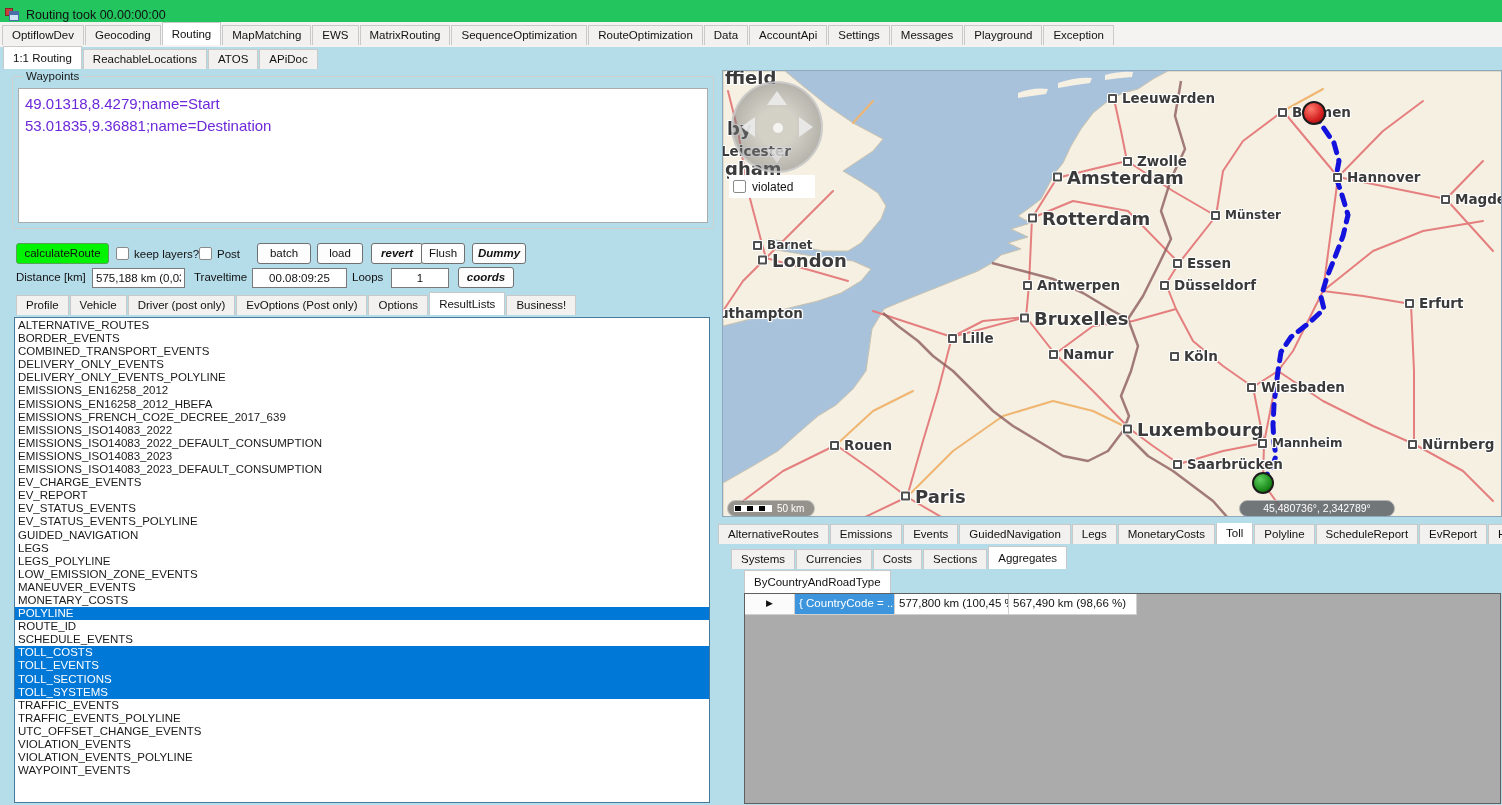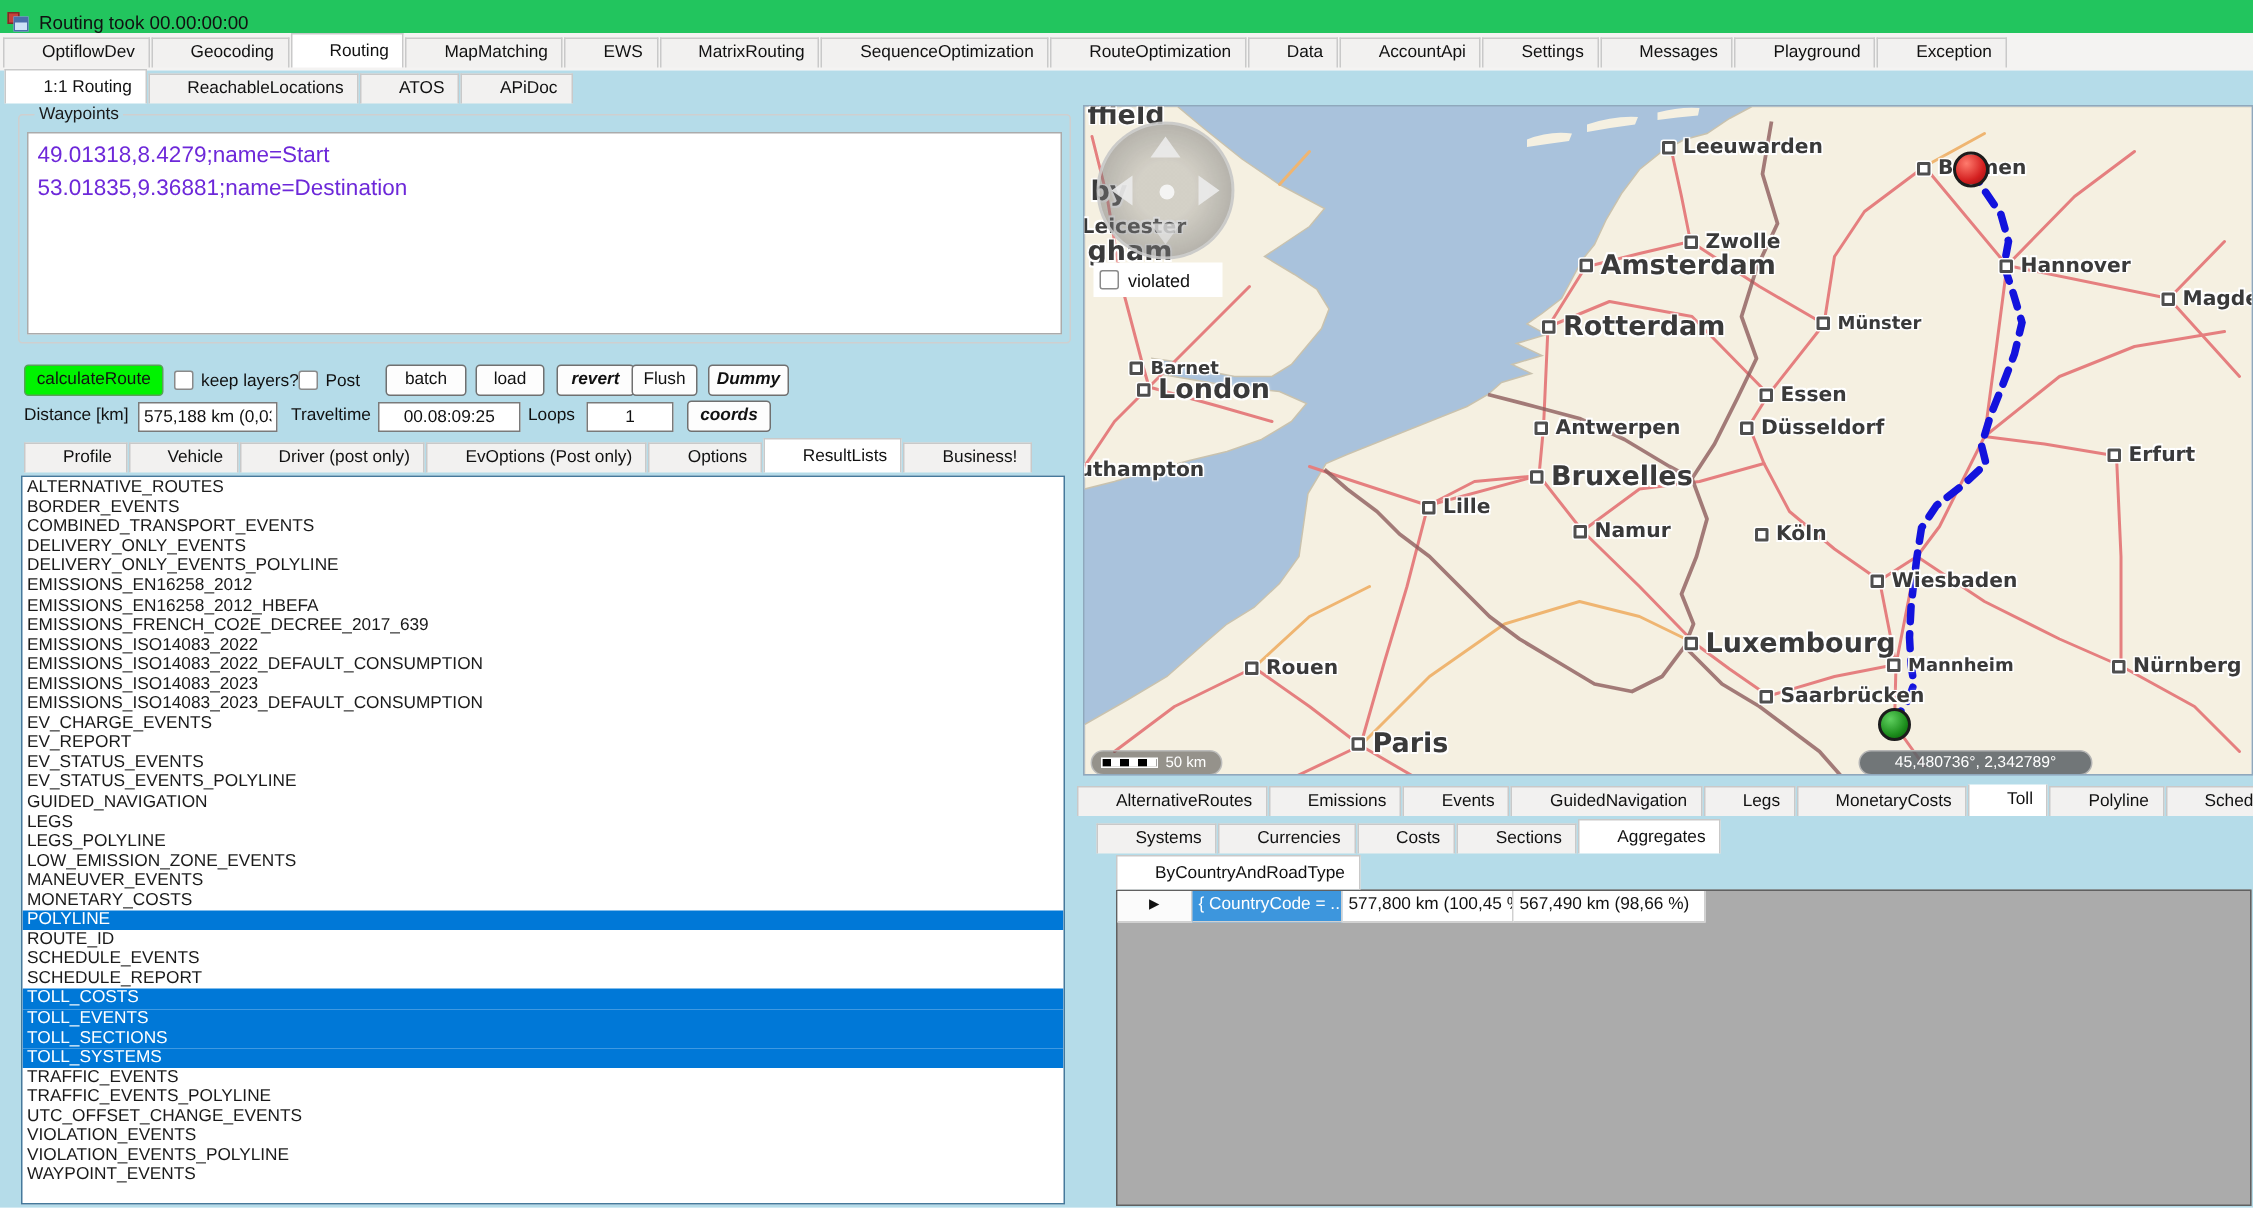--- a/index.html
+++ b/index.html
@@ -9,21 +9,21 @@
   
   .titlebar { position:absolute; left:0; top:0; width:1502px; height:22px; background:#22c55e;
     display:flex; align-items:flex-end; padding-left:5px; font-size:12.5px; }
   .app-icon { position:relative; width:15px; height:14px; margin-right:6px; }
   .app-icon .sq1 { position:absolute; left:0; top:0; width:8px; height:8px; background:#c8413a; border:1px solid #7e2a26; }
   .app-icon .sq2 { position:absolute; left:4px; top:3px; width:10px; height:10px; background:#cfe3f7; border:1px solid #4a6ea9; }
   .app-icon .sq2:before { content:""; position:absolute; left:0; top:0; width:100%; height:3px; background:#4a6ea9; }
 
   
   .menubar { position:absolute; left:0; top:22px; width:1502px; height:25px; background:#f4f3f2; padding:2px 0 0 2px; white-space:nowrap; }
-  .wtab { display:inline-block; padding:3px 9px 4px 25px; margin-right:1px; background:#f2f1f0;
+  .wtab { display:inline-block; padding:3px 9px 4px 9px; margin-right:1px; background:#f2f1f0;
     border:1px solid #c9c9c9; border-bottom:none; font-size:11.5px; vertical-align:bottom; cursor:default; }
   .wtab.sel { background:#fff; position:relative; z-index:3; padding-top:5px; padding-bottom:5px; margin-top:-2px; }
 
   
   .page { position:absolute; left:0; top:47px; width:1502px; height:758px; background:#b5dce9; }
   .tabs-row { position:absolute; white-space:nowrap; }
   #routing-tabs { left:3px; top:1px; height:24px;text-decoration:underline; }
   #options-tabs { left:16px; top:247px; height:23px; }
   #result-tabs  { left:718px; top:476px; width:784px; height:23px; overflow:hidden; }
   #toll-tabs    { left:731px; top:501px; height:22px; }
@@ -161,21 +161,20 @@
       <div class="lb-item">EV_STATUS_EVENTS_POLYLINE</div>
       <div class="lb-item">GUIDED_NAVIGATION</div>
       <div class="lb-item">LEGS</div>
       <div class="lb-item">LEGS_POLYLINE</div>
       <div class="lb-item">LOW_EMISSION_ZONE_EVENTS</div>
       <div class="lb-item">MANEUVER_EVENTS</div>
       <div class="lb-item">MONETARY_COSTS</div>
       <div class="lb-item sel">POLYLINE</div>
       <div class="lb-item">ROUTE_ID</div>
       <div class="lb-item">SCHEDULE_EVENTS</div>
-      <div class="lb-item">SCHEDULE_REPORT</div>
       <div class="lb-item sel">TOLL_COSTS</div>
       <div class="lb-item sel">TOLL_EVENTS</div>
       <div class="lb-item sel">TOLL_SECTIONS</div>
       <div class="lb-item sel">TOLL_SYSTEMS</div>
       <div class="lb-item">TRAFFIC_EVENTS</div>
       <div class="lb-item">TRAFFIC_EVENTS_POLYLINE</div>
       <div class="lb-item">UTC_OFFSET_CHANGE_EVENTS</div>
       <div class="lb-item">VIOLATION_EVENTS</div>
       <div class="lb-item">VIOLATION_EVENTS_POLYLINE</div>
       <div class="lb-item">WAYPOINT_EVENTS</div>

